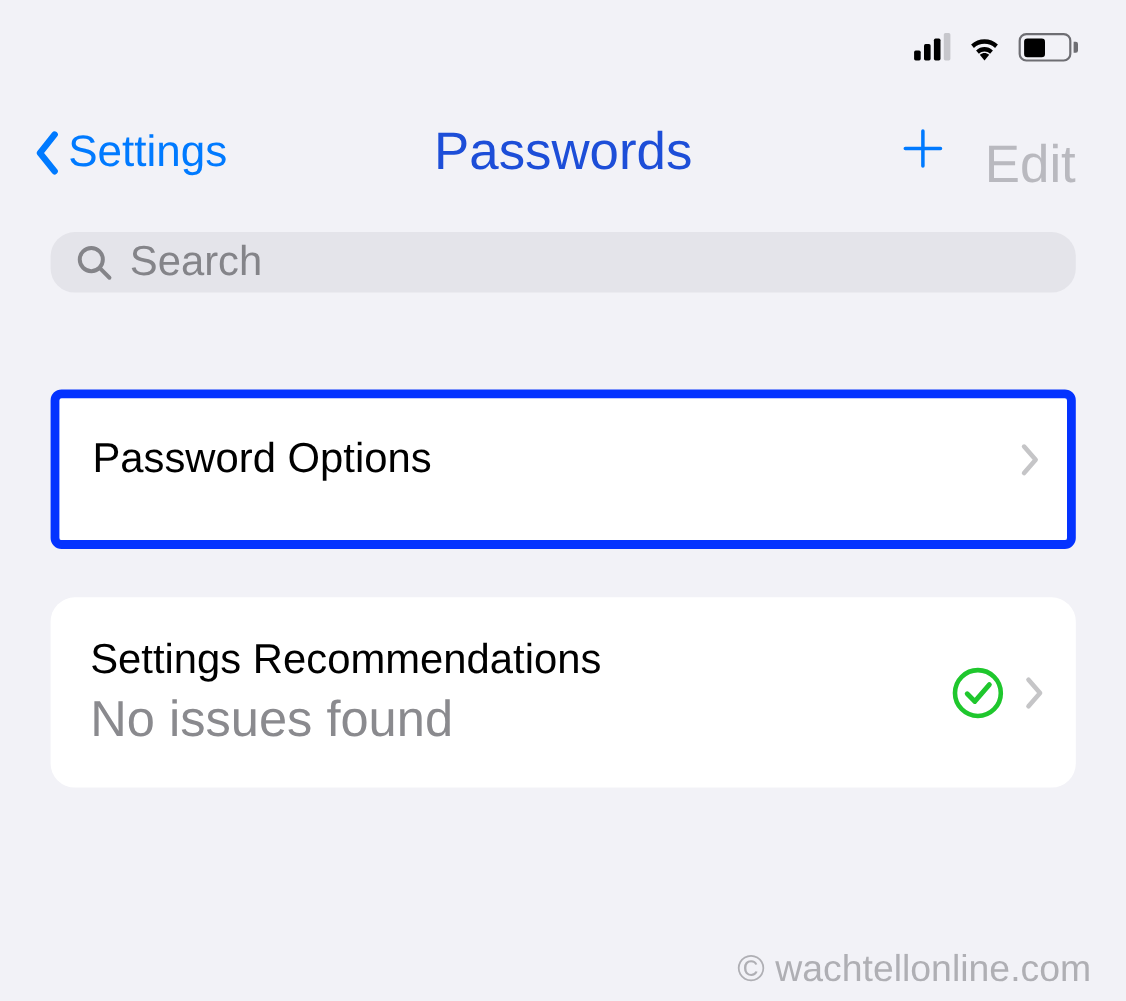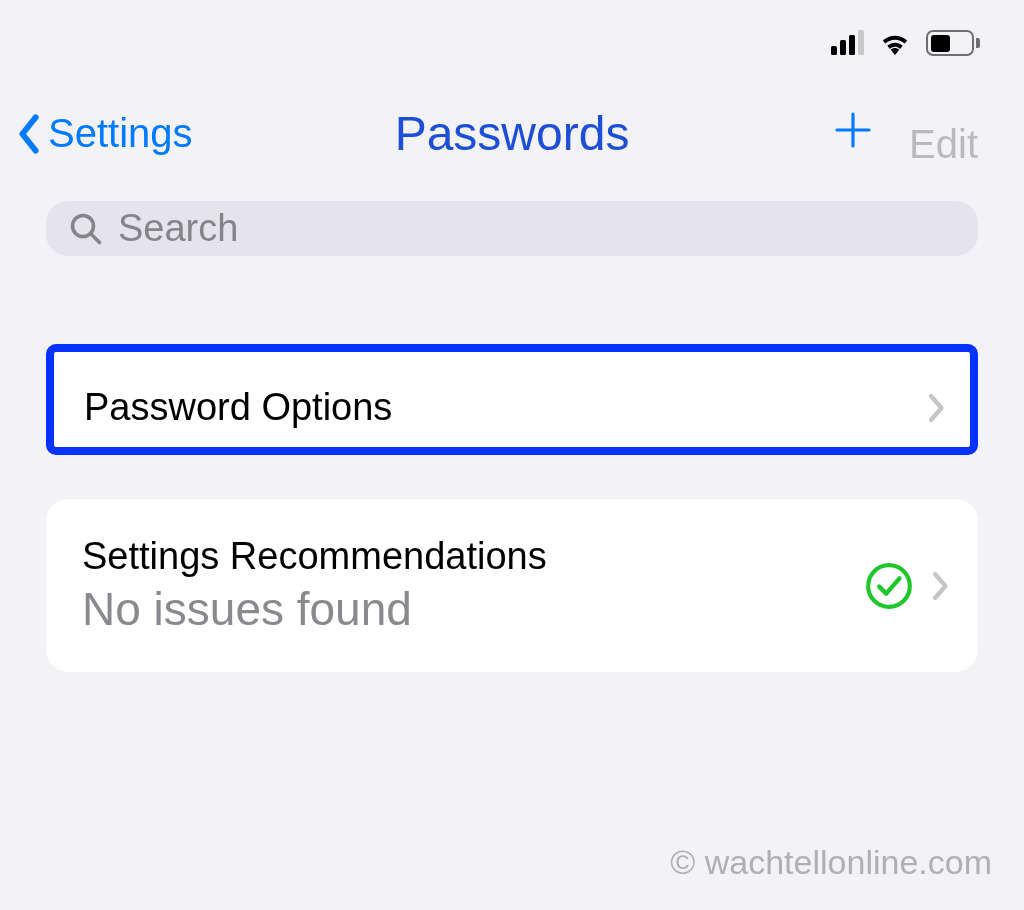--- a/index.html
+++ b/index.html
@@ -69,21 +69,21 @@
       height: 10px;
       background: #6e6e73;
       border-radius: 0 2px 2px 0;
     }
 
     
     .nav-bar {
       display: flex;
       align-items: center;
       justify-content: space-between;
-      padding: 28px 46px 34px 16px;
+      padding: 28px 46px 34px 30px;
     }
     .nav-back {
       display: flex;
       align-items: center;
       gap: 6px;
       color: #007aff;
       font-size: 40px;
       font-weight: 400;
       cursor: pointer;
     }
@@ -103,21 +103,21 @@
     }
     .nav-plus {
       color: #007aff;
       font-size: 46px;
       font-weight: 300;
       cursor: pointer;
       line-height: 1;
     }
     .nav-edit {
       color: #b9b9bf;
-      font-size: 40px;
+      font-size: 48px;
       font-weight: 400;
       cursor: pointer;
       margin-top: 22px;
     }
 
     
     .search-container {
       margin: 0 46px;
       background: #e4e4ea;
       border-radius: 22px;
@@ -148,21 +148,21 @@
       border-radius: 22px;
       display: flex;
       align-items: center;
       justify-content: space-between;
       padding: 36px 28px 36px 36px;
       cursor: pointer;
     }
     .list-item.highlighted {
       border: 8px solid #0433ff;
       border-radius: 10px;
-      padding: 34px 24px 18px 30px;
+      padding: 34px 24px 52px 30px;
     }
     .list-item-text {
       display: flex;
       flex-direction: column;
       gap: 4px;
     }
     .list-item-title {
       font-size: 38px;
       color: #000;
       font-weight: 400;
@@ -184,21 +184,21 @@
     .chevron {
       width: 18px;
       height: 30px;
       color: #c5c5c7;
     }
 
     
     .watermark {
       position: absolute;
       right: 32px;
-      bottom: 28px;
+      bottom: 9px;
       font-size: 34px;
       color: rgba(130,130,135,0.6);
       font-weight: 400;
     }
   </style>
 </head>
 <body>
 
 <div class="status-bar">
   <div class="cellular-icon">

